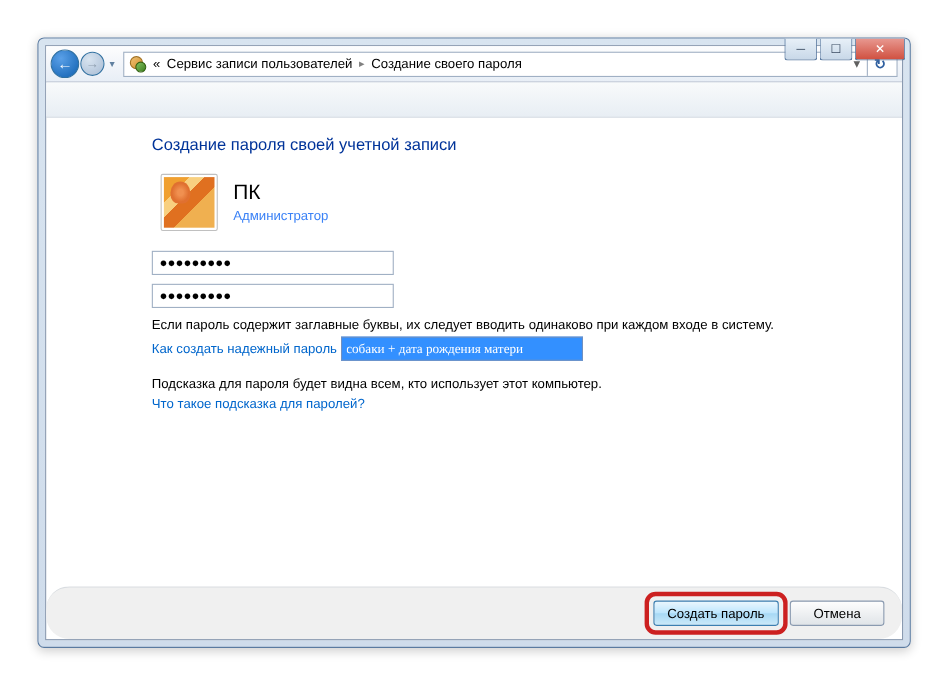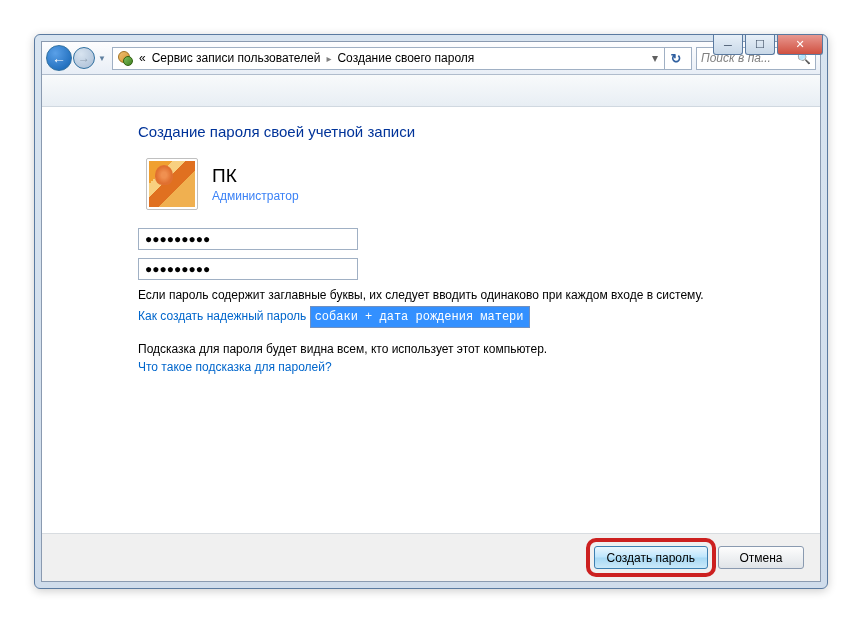--- a/index.html
+++ b/index.html
@@ -254,31 +254,32 @@
     }
     .hint-input {
       width: 220px;
       height: 22px;
       border: 1px solid #7090c0;
       padding: 2px 4px;
       font-size: 12px;
       background: #3390ff;
       color: #fff;
       margin-bottom: 8px;
-      font-family: Liberation Mono, monospace;
+      font-family: Liberation Serif, serif;
     }
     .footer {
       height: 48px;
       border-top: 1px solid #d8dce0;
       background: #f0f0f0;
       display: flex;
       align-items: center;
       justify-content: flex-end;
       padding: 0 16px;
       gap: 10px;
+      border-radius: 21px;
     }
     .btn {
       min-width: 86px;
       height: 23px;
       border: 1px solid #8a9ab0;
       border-radius: 3px;
       background: linear-gradient(to bottom, #fdfdfd, #e0e4e8);
       font-size: 12px;
       padding: 0 12px;
       cursor: default;
@@ -318,24 +319,20 @@
         <span class="addr-icon"></span>
         <span class="addr-text">«</span>
         <span class="addr-text">Сервис записи пользователей</span>
         <span class="addr-sep">▸</span>
         <span class="addr-text">Создание своего пароля</span>
         <span class="addr-end">
           <span>▾</span>
         </span>
         <div class="refresh-btn">↻</div>
       </div>
-      <div class="searchbox">
-        <span>Поиск в па...</span>
-        <span style="margin-left:auto;font-style:normal;font-size:11px;color:#4070c0">🔍</span>
-      </div>
     </div>
 
 
     <div class="statusbar"></div>
 
     <div class="content">
       <div class="heading">Создание пароля своей учетной записи</div>
 
       <div class="user-row">
         <div class="avatar">

